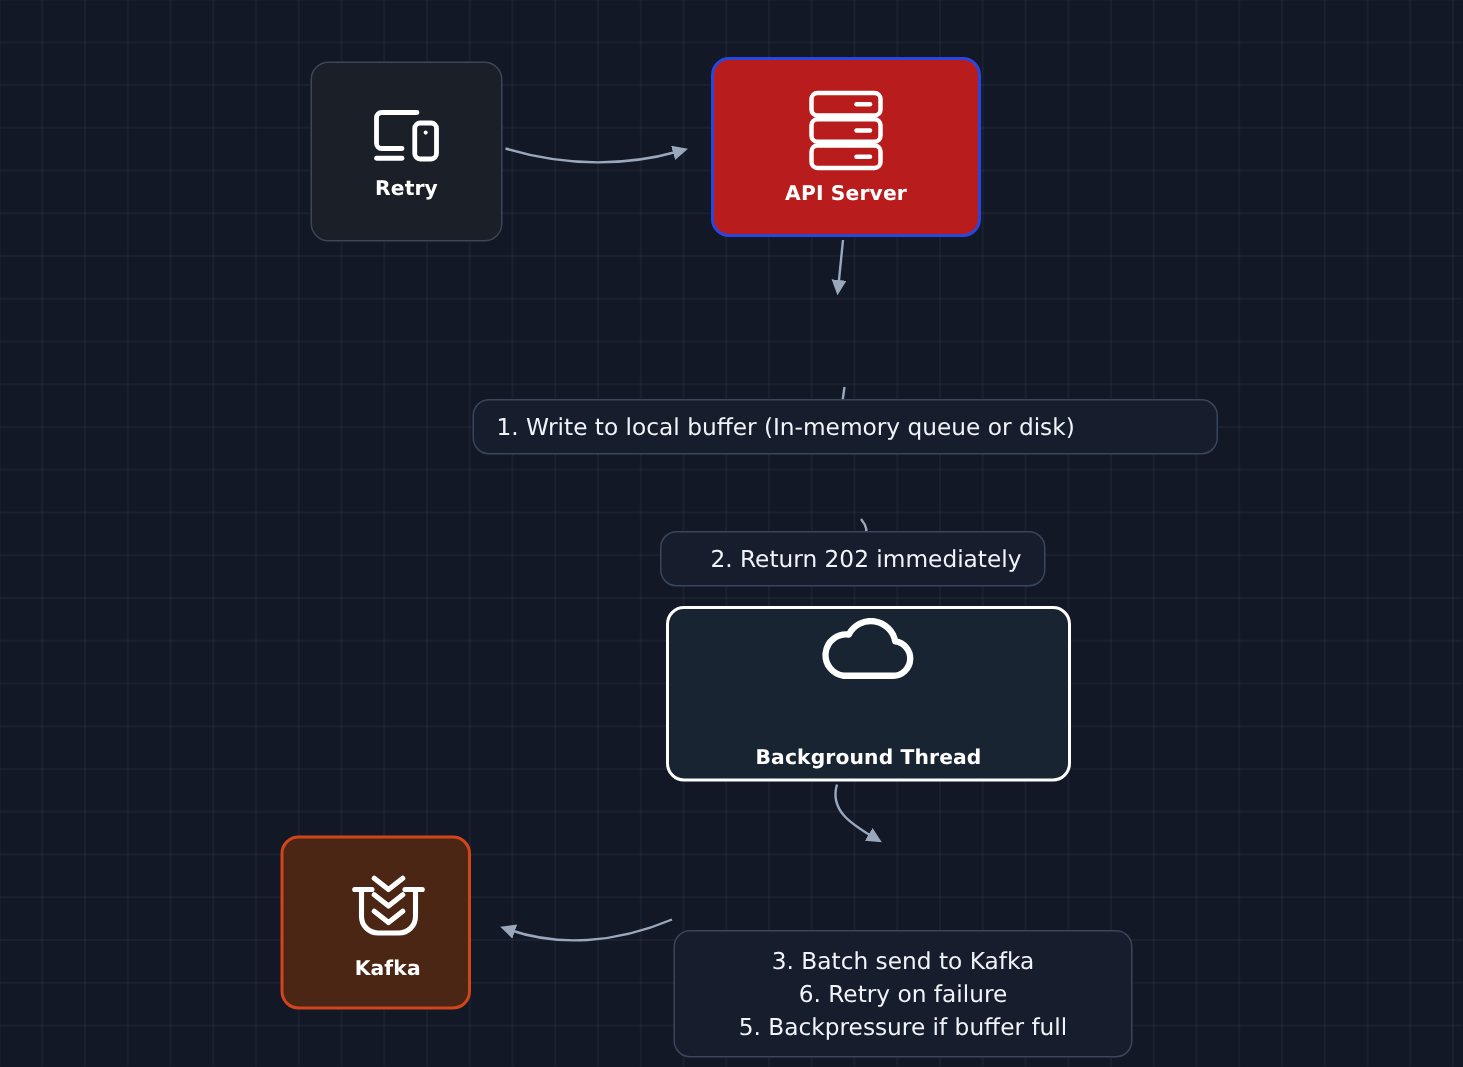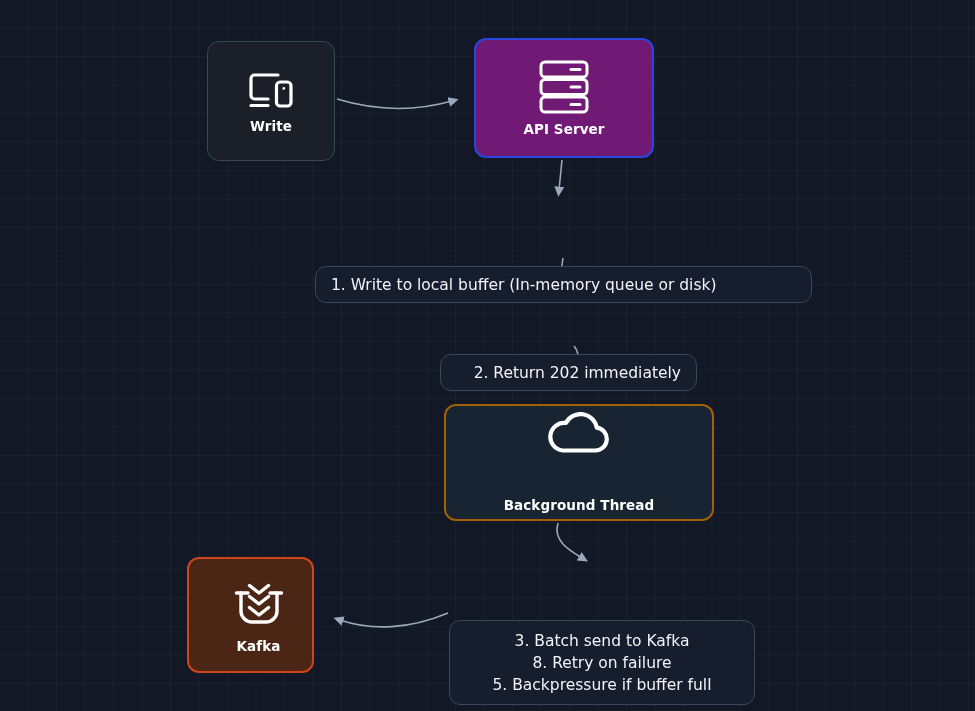--- a/index.html
+++ b/index.html
@@ -68,29 +68,29 @@
   #node-client {
     left: 207px; top: 41px;
     width: 128px; height: 120px;
     background: #1b1f28;
     border: 1.5px solid #3c4657;
   }
 
   #node-api-server {
     left: 474px; top: 38px;
     width: 180px; height: 120px;
-    background: #701a75;
+    background: #b91c1c;
     border: 2px solid #2a46dd;
   }
 
   #node-background-thread {
     left: 444px; top: 404px;
     width: 270px; height: 117px;
     background: #192433;
-    border: 2px solid #a16207;
+    border: 2px solid #ffffff;
     gap: 37px;
   }
 
   #node-kafka {
     left: 187px; top: 557px;
     width: 127px; height: 116px;
     background: #4b2614;
     border: 2px solid #d1451c;
     padding-left: 16px;
   }
@@ -160,21 +160,21 @@
 
   <div class="node" id="node-client">
     <span class="node-icon">
       <svg width="50" height="44" viewBox="0 0 50 44" fill="none">
         <path d="M32 7H8.5A3.5 3.5 0 0 0 5 10.5v17A3.5 3.5 0 0 0 8.5 31H22" stroke="#ffffff" stroke-width="3.2" stroke-linecap="round" stroke-linejoin="round"></path>
         <path d="M5 37.5H22" stroke="#ffffff" stroke-width="3.2" stroke-linecap="round"></path>
         <rect x="30.5" y="14" width="14.5" height="24" rx="3.6" stroke="#ffffff" stroke-width="3.2"></rect>
         <circle cx="37.8" cy="20.4" r="1.35" fill="#ffffff"></circle>
       </svg>
     </span>
-    <span class="node-label">Write</span>
+    <span class="node-label">Retry</span>
   </div>
 
   <div class="node" id="node-api-server">
     <span class="node-icon">
       <svg width="52" height="56" viewBox="0 0 52 56" fill="none">
         <rect x="3" y="3" width="46" height="15" rx="4" stroke="#ffffff" stroke-width="3"></rect>
         <rect x="3" y="20.5" width="46" height="15" rx="4" stroke="#ffffff" stroke-width="3"></rect>
         <rect x="3" y="38" width="46" height="15" rx="4" stroke="#ffffff" stroke-width="3"></rect>
         <path d="M33 10.5h9" stroke="#ffffff" stroke-width="3" stroke-linecap="round"></path>
         <path d="M33 28h9" stroke="#ffffff" stroke-width="3" stroke-linecap="round"></path>
@@ -211,17 +211,17 @@
   <div class="textbox" id="box-step1">
     <span class="line">1. Write to local buffer (In-memory queue or disk)</span>
   </div>
 
   <div class="textbox" id="box-step2">
     <span class="line">2. Return 202 immediately</span>
   </div>
 
   <div class="textbox" id="box-steps345">
     <span class="line">3. Batch send to Kafka</span>
-    <span class="line">8. Retry on failure</span>
+    <span class="line">6. Retry on failure</span>
     <span class="line">5. Backpressure if buffer full</span>
   </div>
 
 </div>
 
 </body></html>

